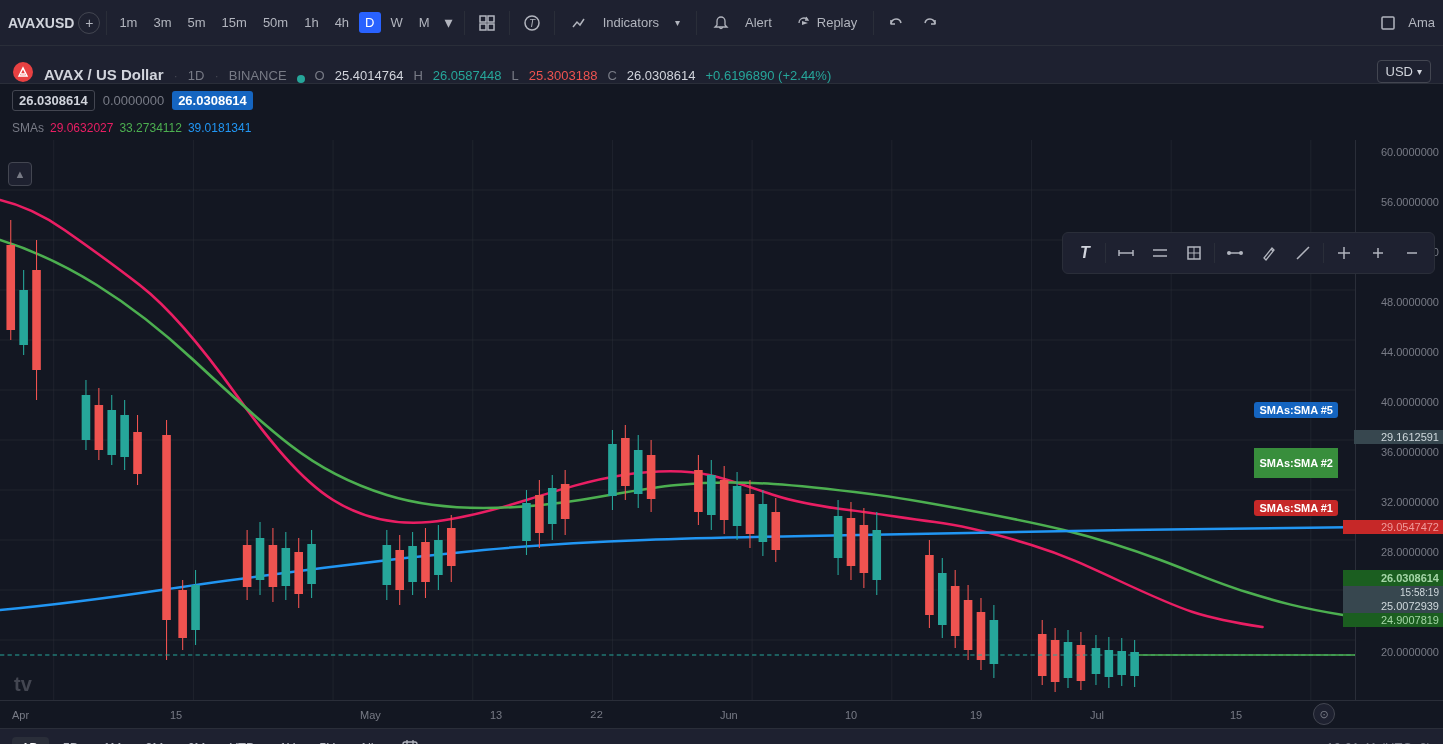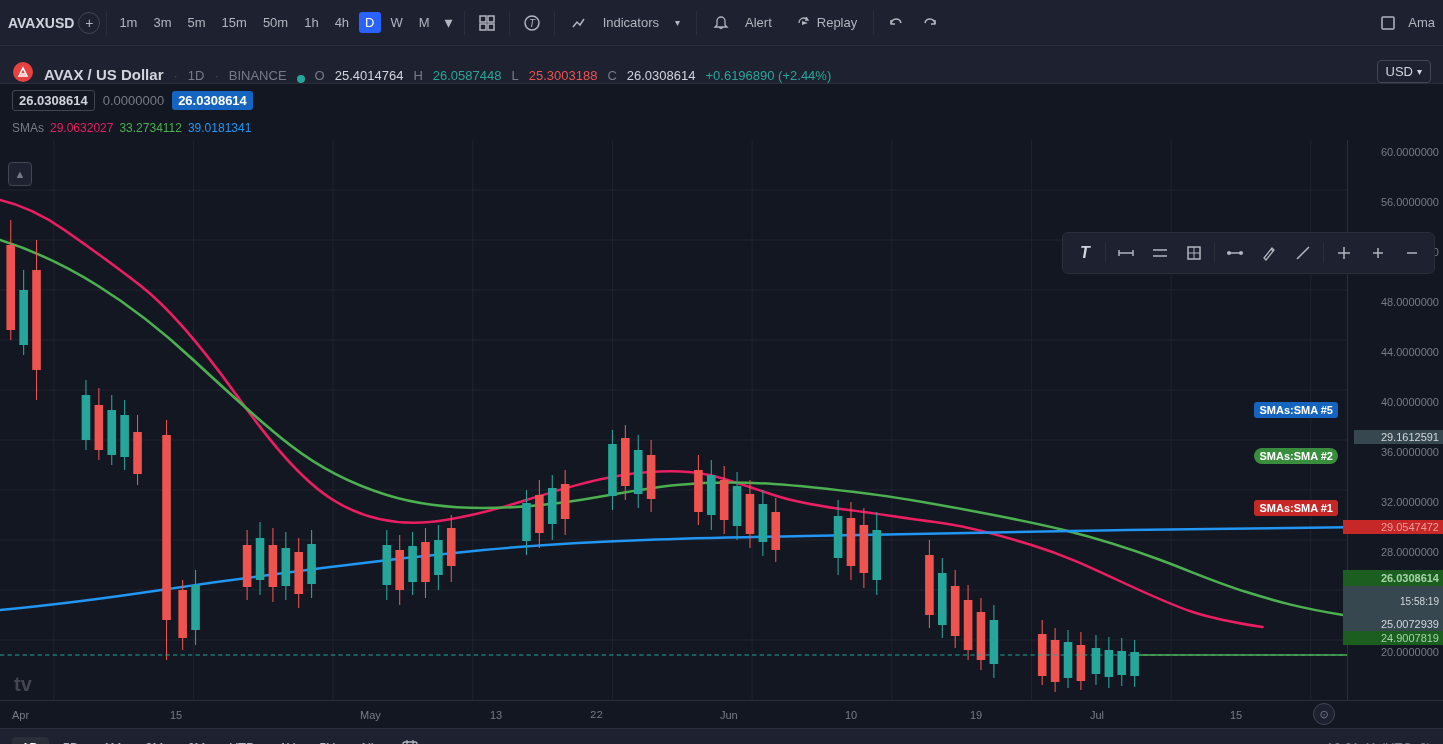--- a/index.html
+++ b/index.html
@@ -636,47 +636,47 @@
         </svg>
     </div>
     <div class="draw-btn">
       <svg width="18" height="18" viewBox="0 0 18 18">
           <line x1="4" y1="9" x2="14" y2="9" stroke="#b2b5be" stroke-width="1.5"></line>
         </svg>
     </div>
   </div>
 
   
-  <div style="position:absolute;right:0;top:0;width:96px;height:100%;background:#131722;border-left:1px solid #2a2e39;">
+  <div style="position:absolute;right:0;top:0;width:88px;height:100%;background:#131722;border-left:1px solid #2a2e39;">
     <div style="position:absolute;top:6px;right:4px;font-size:11px;color:#787b86;">60.0000000</div>
     <div style="position:absolute;top:56px;right:4px;font-size:11px;color:#787b86;">56.0000000</div>
     <div style="position:absolute;top:106px;right:4px;font-size:11px;color:#787b86;">52.0000000</div>
     <div style="position:absolute;top:156px;right:4px;font-size:11px;color:#787b86;">48.0000000</div>
     <div style="position:absolute;top:206px;right:4px;font-size:11px;color:#787b86;">44.0000000</div>
     <div style="position:absolute;top:256px;right:4px;font-size:11px;color:#787b86;">40.0000000</div>
     <div style="position:absolute;top:306px;right:4px;font-size:11px;color:#787b86;">36.0000000</div>
     <div style="position:absolute;top:356px;right:4px;font-size:11px;color:#787b86;">32.0000000</div>
     <div style="position:absolute;top:406px;right:4px;font-size:11px;color:#787b86;">28.0000000</div>
     <div style="position:absolute;top:456px;right:4px;font-size:11px;color:#787b86;">24.0000000</div>
     <div style="position:absolute;top:506px;right:4px;font-size:11px;color:#787b86;">20.0000000</div>
   </div>
 
   
   <div style="position:absolute;right:105px;top:262px;background:#1565c0;color:#fff;font-size:11px;font-weight:600;padding:2px 5px;border-radius:3px;">SMAs:SMA #5</div>
-  <div style="position:absolute;right:105px;top:308px;background:#388e3c;color:#fff;font-size:11px;font-weight:600;padding:2px 5px;border-radius:8px;">SMAs:SMA #2</div>
+  <div style="position:absolute;right:105px;top:308px;background:#388e3c;color:#fff;font-size:11px;font-weight:600;padding:9px 5px;border-radius:0;">SMAs:SMA #2</div>
   <div style="position:absolute;right:105px;top:360px;background:#c62828;color:#fff;font-size:11px;font-weight:600;padding:2px 5px;border-radius:3px;">SMAs:SMA #1</div>
 
   
   <div style="position:absolute;right:0;top:290px;width:89px;background:#37474f;color:#cfd8dc;font-size:11px;padding:1px 4px;text-align:right;">29.1612591</div>
   <div style="position:absolute;right:0;top:380px;width:100px;background:#c62828;color:#ef9a9a;font-size:11px;padding:1px 4px;text-align:right;">29.0547472</div>
 
   
   <div style="position:absolute;right:0;top:430px;width:100px;">
     <div style="background:#1b5e20;color:#a5d6a7;font-size:11px;padding:2px 4px;text-align:right;font-weight:600;">26.0308614</div>
-    <div style="background:#37474f;color:#cfd8dc;font-size:10px;padding:10px 4px;text-align:right;">15:58:19</div>
+    <div style="background:#37474f;color:#cfd8dc;font-size:10px;padding:1px 4px;text-align:right;">15:58:19</div>
     <div style="background:#37474f;color:#cfd8dc;font-size:11px;padding:1px 4px;text-align:right;">25.0072939</div>
     <div style="background:#1b5e20;color:#a5d6a7;font-size:11px;padding:1px 4px;text-align:right;">24.9007819</div>
   </div>
 </div>
 
 <div class="time-axis">
   <span style="position:absolute;left:12px;">Apr</span>
   <span style="position:absolute;left:170px;">15</span>
   <span style="position:absolute;left:360px;">May</span>
   <span style="position:absolute;left:490px;">13</span>

